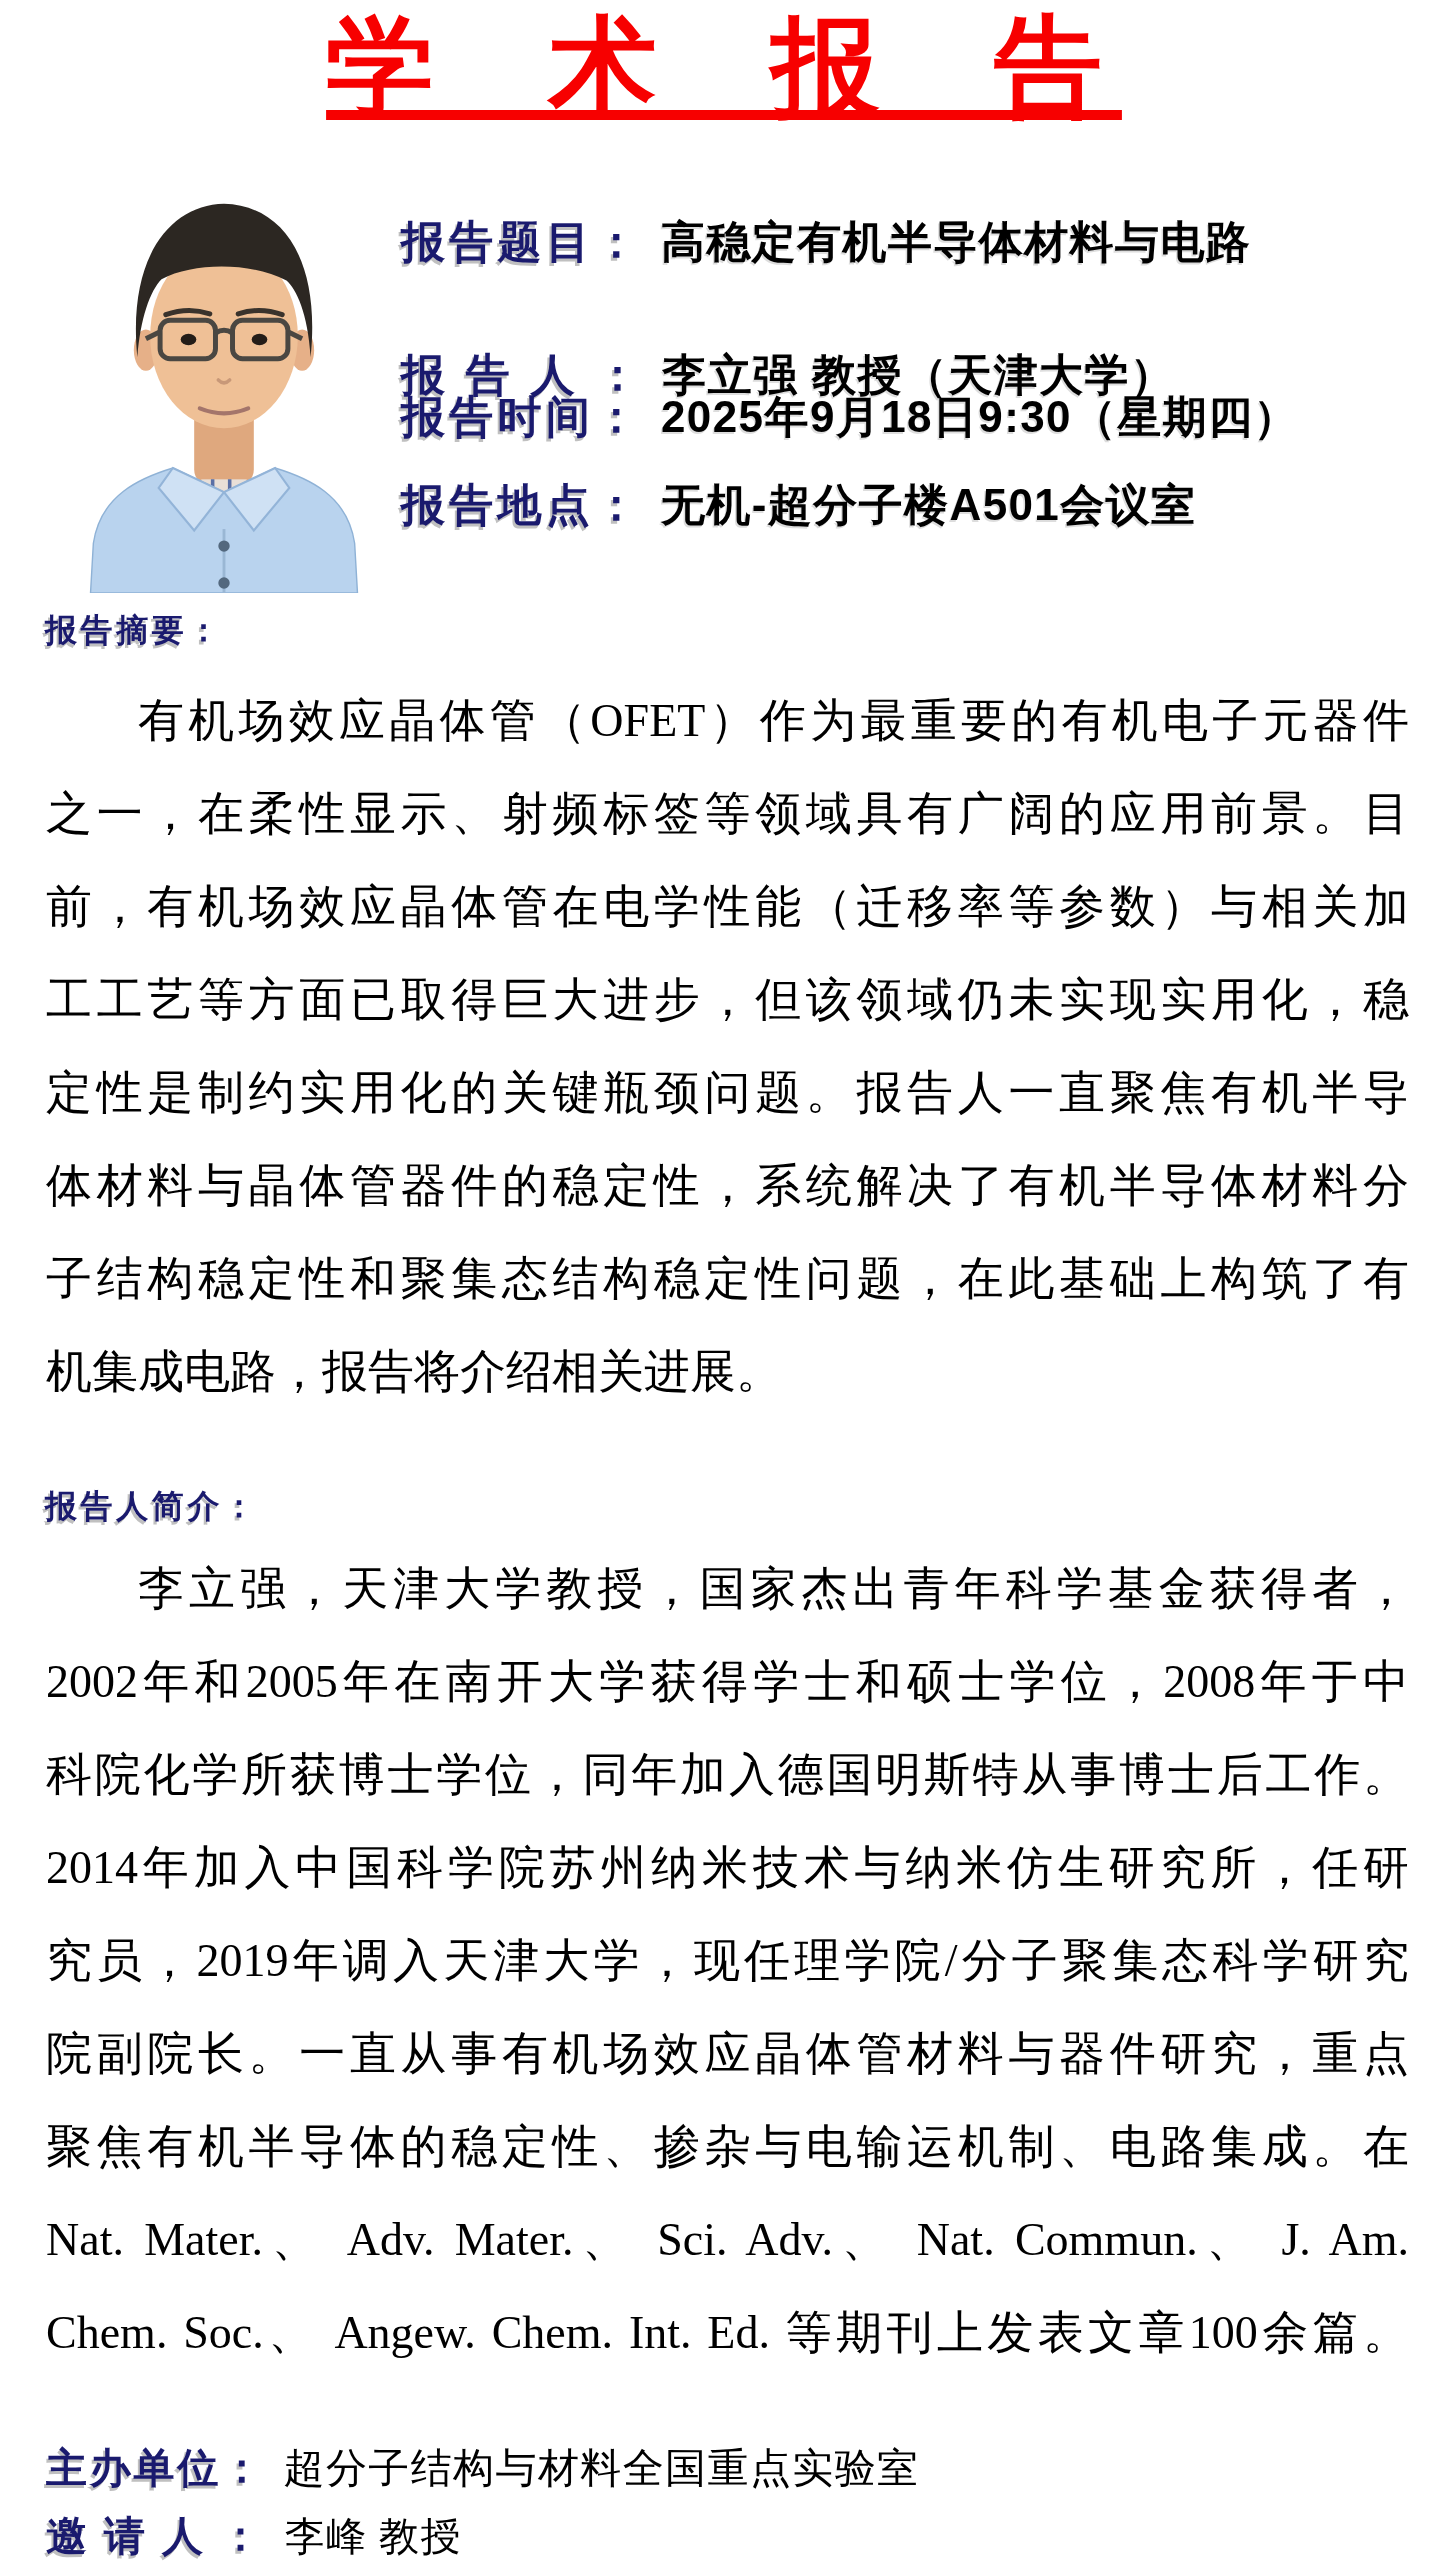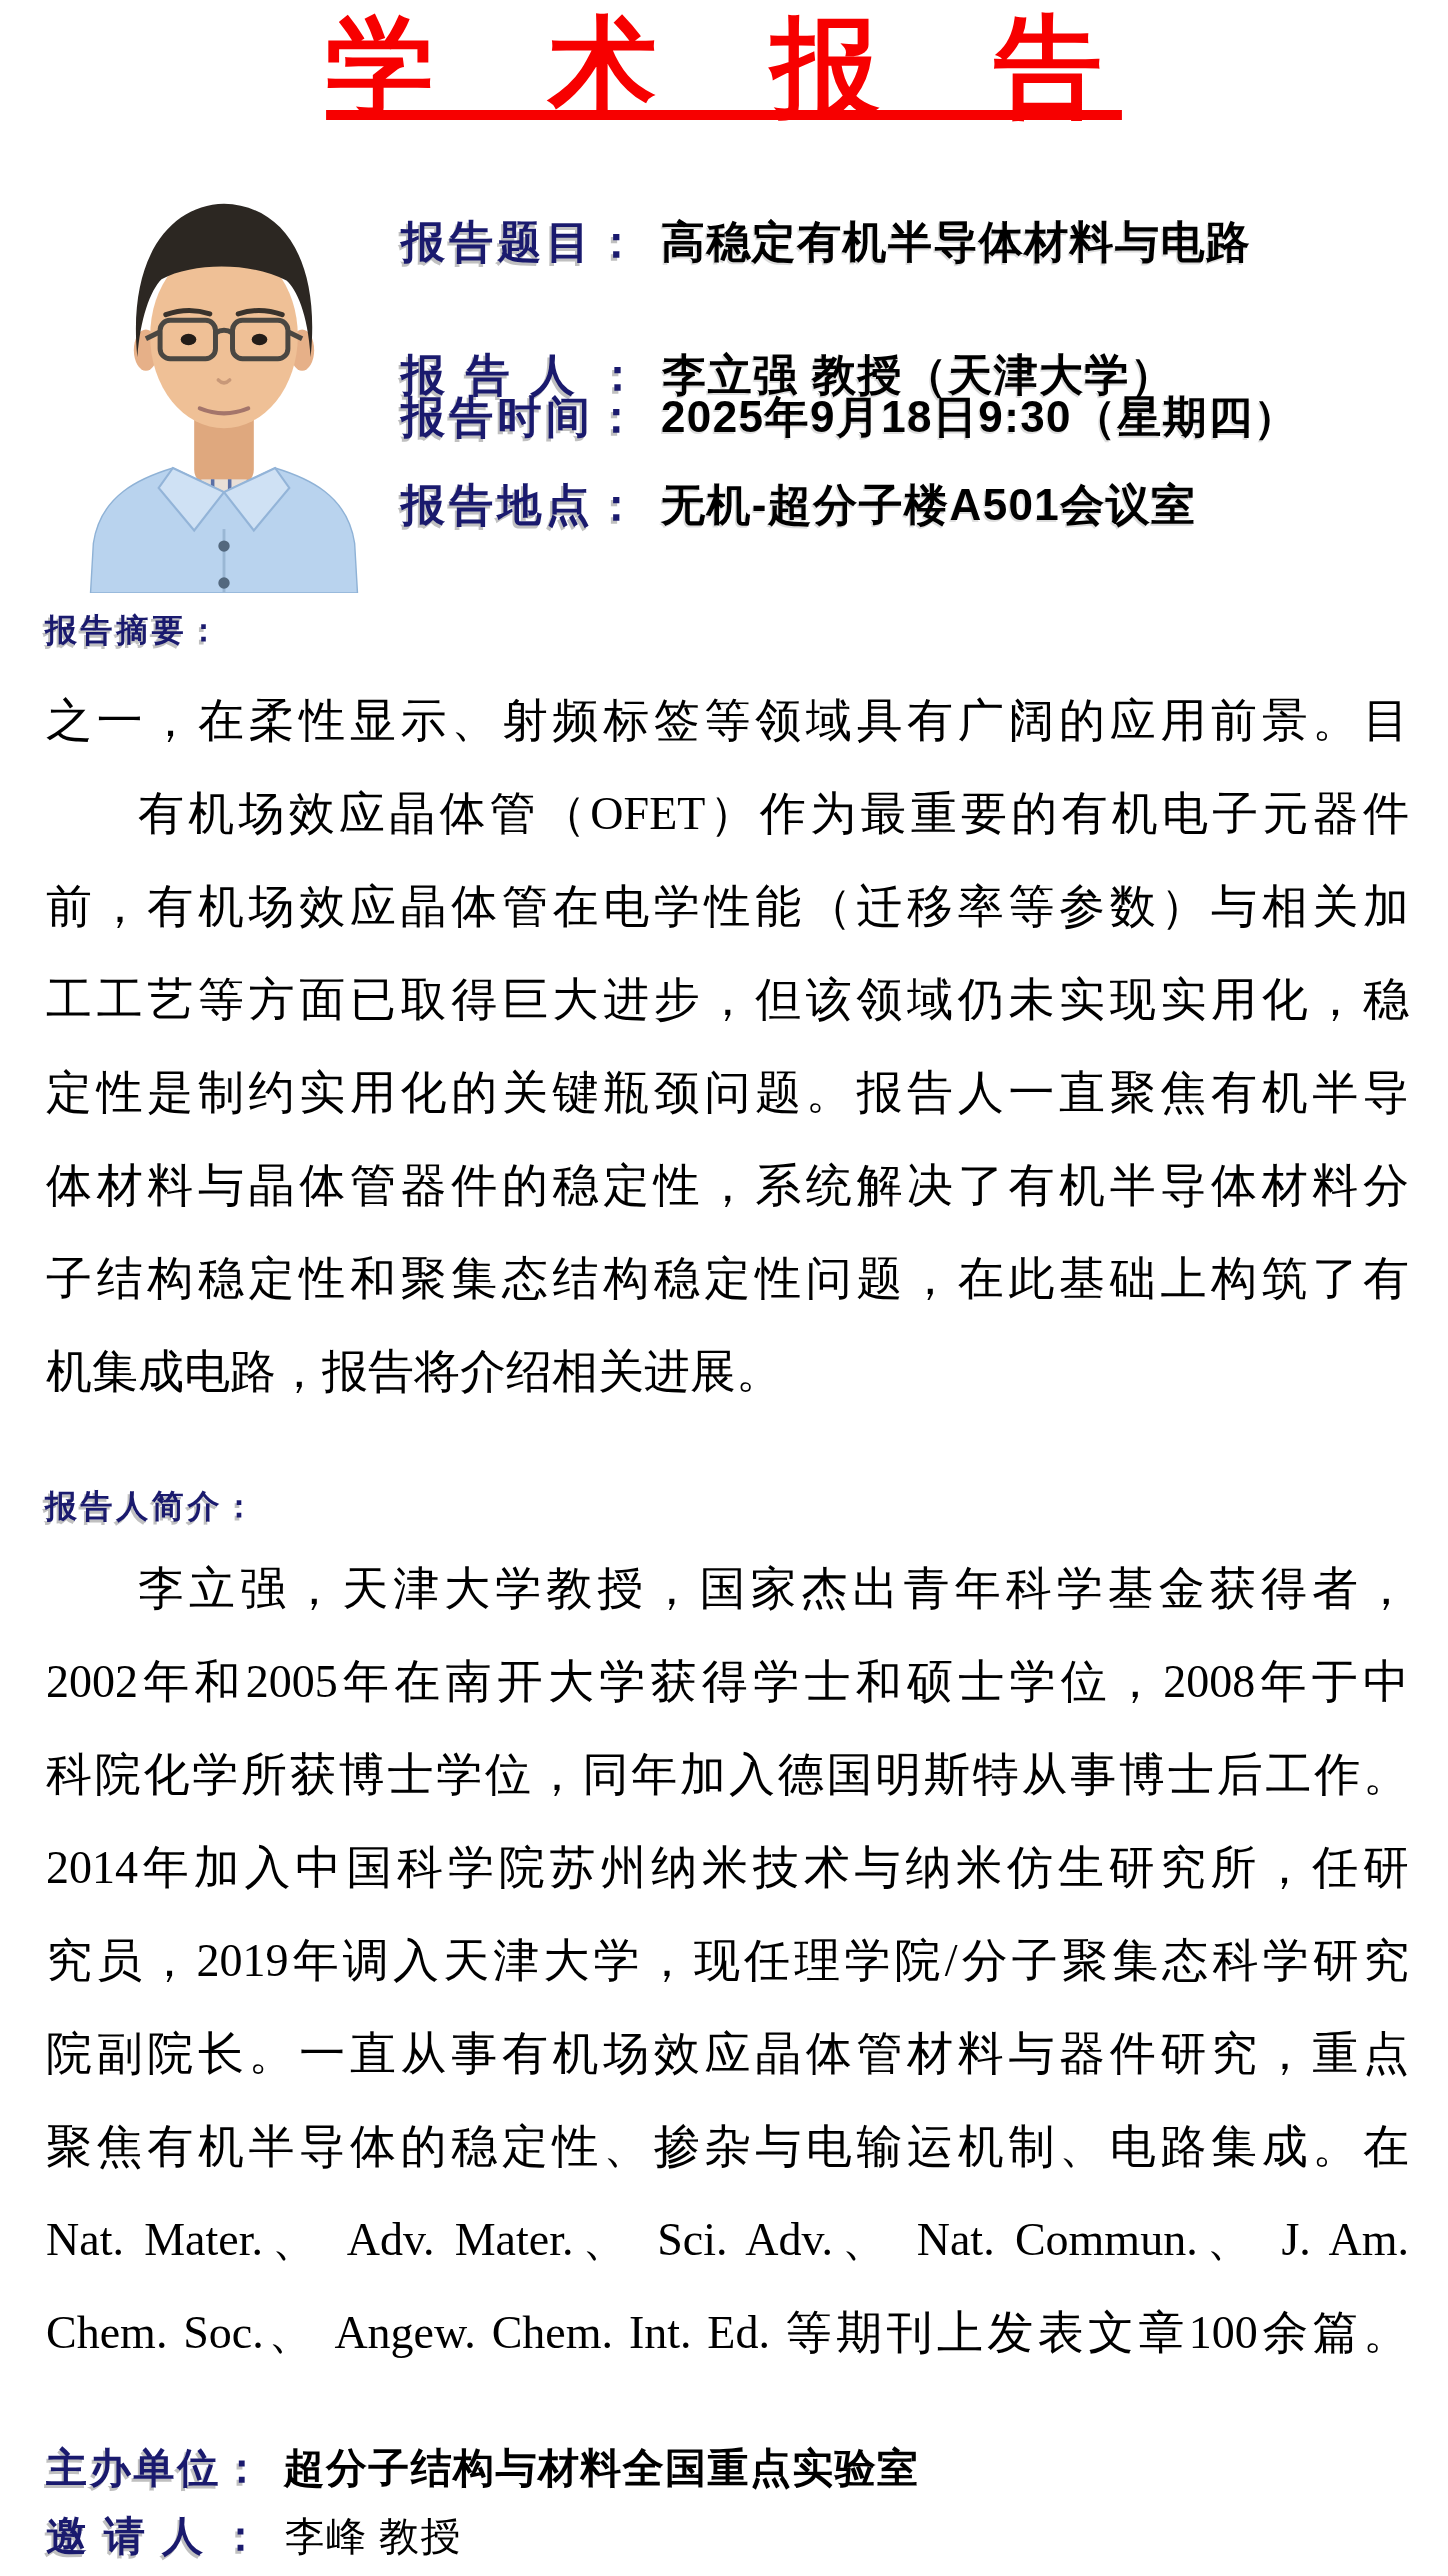--- a/index.html
+++ b/index.html
@@ -115,21 +115,21 @@
   .footer-row.inviter{top:2511px;}
   .footer-label{
     font-family:"Liberation Sans","DejaVu Sans",sans-serif;
     font-weight:700;
     color:var(--accent-color);
     letter-spacing:2.8px;
     text-shadow:-2.1px 2.8px 0 rgba(140,140,140,.55);
   }
   .footer-value-bold{
     font-family:"Liberation Sans","DejaVu Sans",sans-serif;
-    font-weight:700;
+    font-weight:400;
     color:var(--body-color);
     margin-left:18.5px;
     letter-spacing:1.4px;
   }
   .footer-value-regular{
     font-family:"Liberation Serif","DejaVu Serif",serif;
     font-weight:400;
     color:var(--body-color);
     margin-left:21px;
     letter-spacing:1.4px;
@@ -203,22 +203,22 @@
   <div class="info-row r2">
     <span class="info-label">报告时间：</span><span class="info-value">2025年9月18日9:30（星期四）</span>
   </div>
   <div class="info-row r3">
     <span class="info-label">报告地点：</span><span class="info-value">无机-超分子楼A501会议室</span>
   </div>
 
   <div class="section-heading abstract-heading">报告摘要：</div>
 
   <div class="para abstract-body">
+    <div class="line indent">有机场效应晶体管（OFET）作为最重要的有机电子元器件</div>
     <div class="line">之一，在柔性显示、射频标签等领域具有广阔的应用前景。目</div>
-    <div class="line indent">有机场效应晶体管（OFET）作为最重要的有机电子元器件</div>
     <div class="line">前，有机场效应晶体管在电学性能（迁移率等参数）与相关加</div>
     <div class="line">工工艺等方面已取得巨大进步，但该领域仍未实现实用化，稳</div>
     <div class="line">定性是制约实用化的关键瓶颈问题。报告人一直聚焦有机半导</div>
     <div class="line">体材料与晶体管器件的稳定性，系统解决了有机半导体材料分</div>
     <div class="line">子结构稳定性和聚集态结构稳定性问题，在此基础上构筑了有</div>
     <div class="line flush-last">机集成电路，报告将介绍相关进展。</div>
   </div>
 
   <div class="section-heading bio-heading">报告人简介：</div>
 

